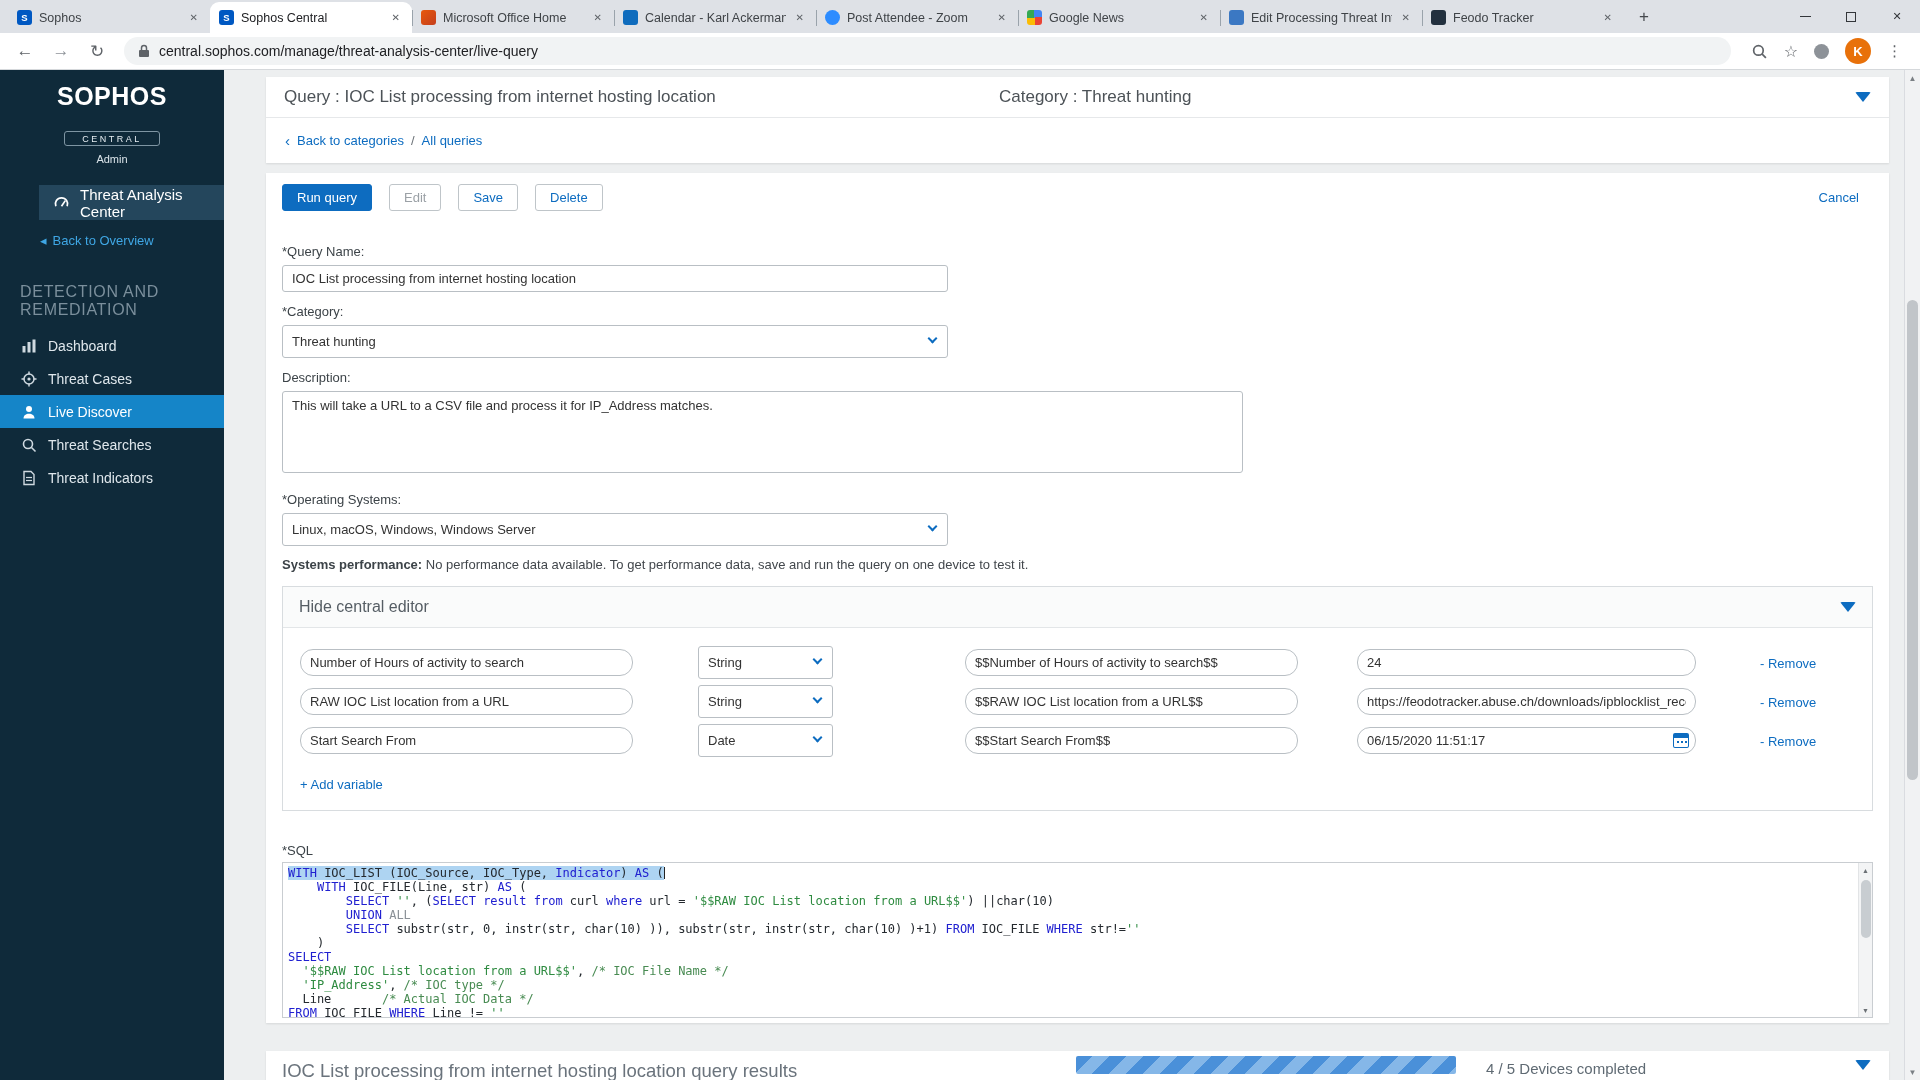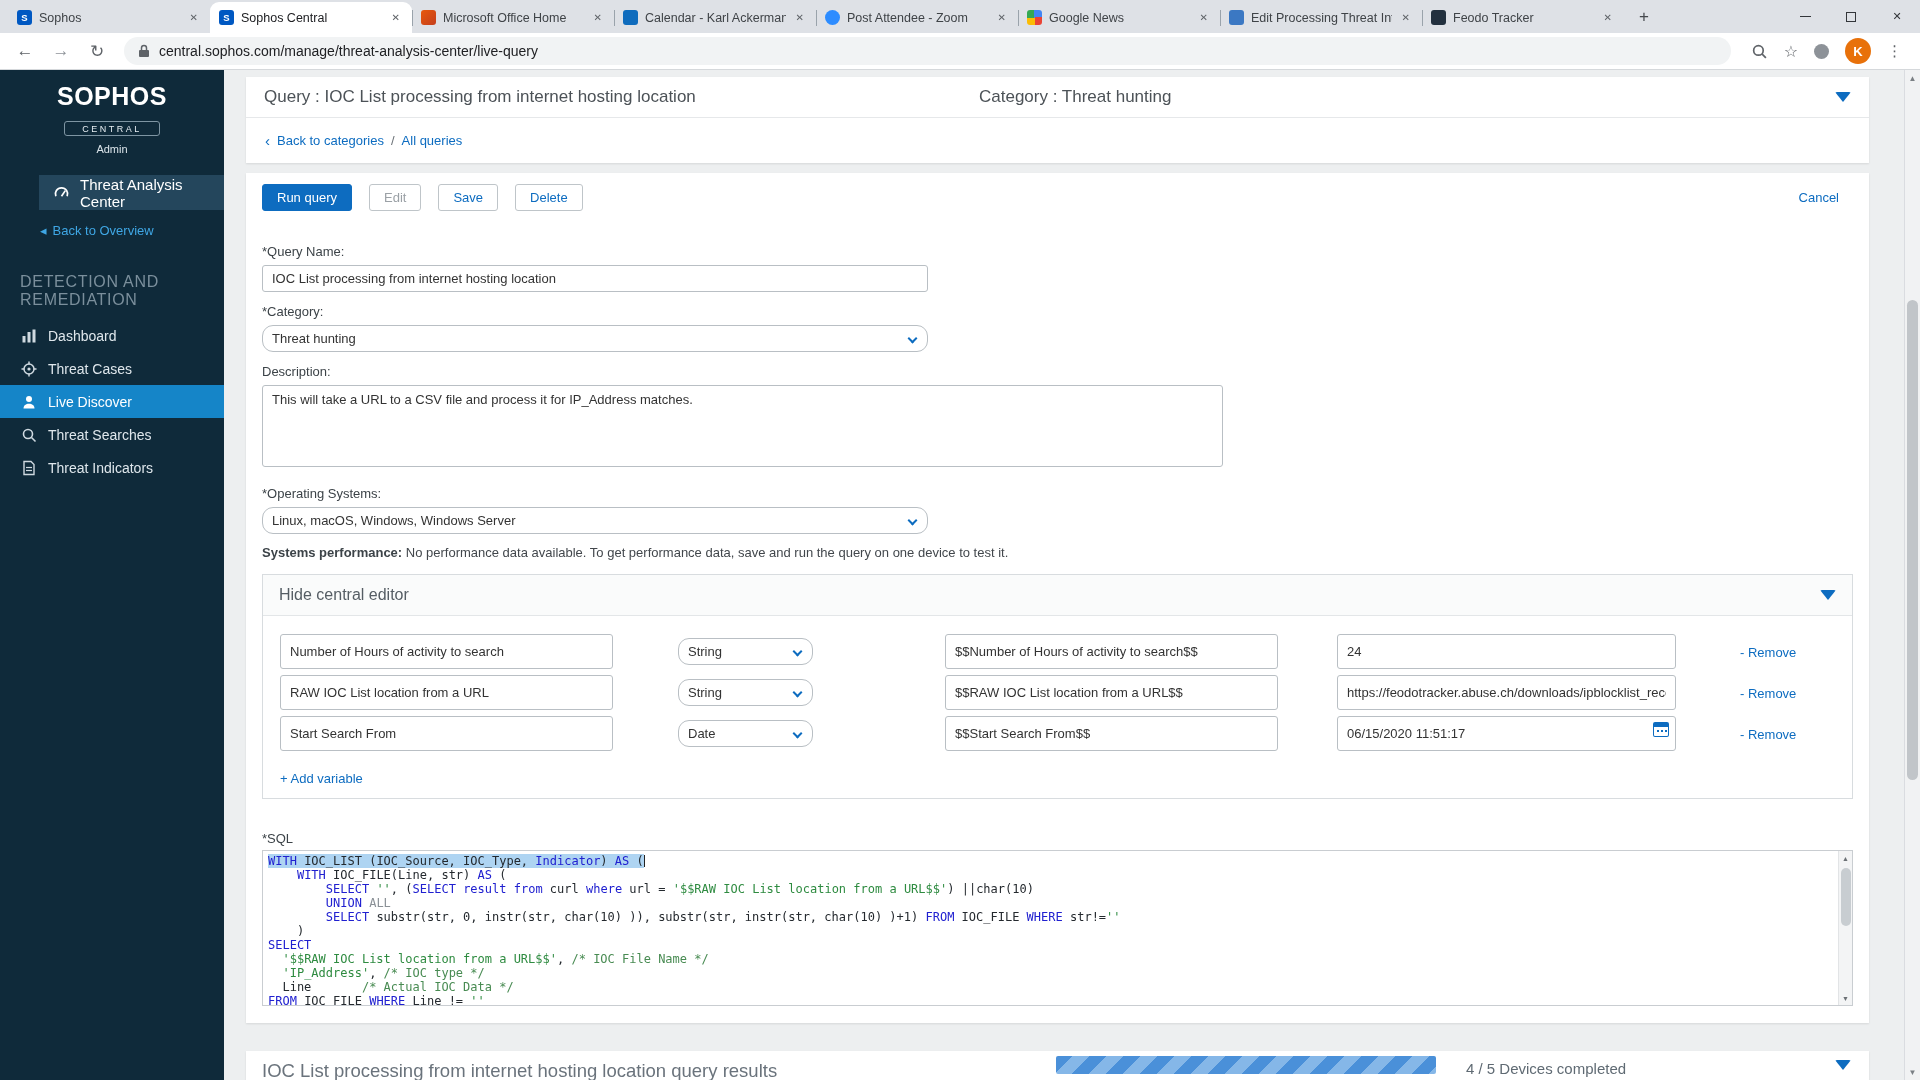--- a/index.html
+++ b/index.html
@@ -42,33 +42,33 @@
   .star { font-size:16px; }
   .grey-dot { width:15px; height:15px; border-radius:50%; background:#8d9298; }
   .avatar { width:26px; height:26px; border-radius:50%; background:#e8710a; color:#fff; font-size:13px; font-weight:bold;
             display:flex; align-items:center; justify-content:center; }
   .kebab { font-size:15px; letter-spacing:0; }
 
   
   .sidebar { position:absolute; left:0; top:70px; width:224px; height:1010px; background:#0f2a3a; color:#e6edf2; }
   .logo-block { text-align:center; padding-top:12px; }
   .logo { font-size:25px; font-weight:bold; letter-spacing:0.5px; color:#fff; }
-  .central-badge { width:96px; margin:10px auto 0; border:1px solid #7e95a3; border-radius:3px;
+  .central-badge { width:96px; margin:20px auto 0; border:1px solid #7e95a3; border-radius:3px;
                    font-size:9px; letter-spacing:2.5px; padding:2px 0 1px; color:#e6edf2; }
   .admin { font-size:11px; margin-top:7px; color:#dbe4ea; }
   .tac-row { margin-top:20px; height:35px; background:#24465c; display:flex; align-items:center; gap:10px; padding:0 14px; font-size:15px; color:#fff;margin-left:39px; }
   .back-overview { height:26px; margin-top:7px; display:flex; align-items:center; gap:6px; padding-left:40px; font-size:13px; color:#3fa7e5; }
   .side-section { margin:30px 0 10px 20px; font-size:16px; letter-spacing:0.7px; color:#7b8f9c; }
   .side-item { height:33px; display:flex; align-items:center; gap:11px; padding-left:20px; font-size:14px; color:#dfe7ec; }
   .side-item.active { background:#1585c8; color:#fff; }
   .side-icon { width:17px; height:17px; display:flex; align-items:center; justify-content:center; }
 
   
   .main { position:absolute; left:224px; top:70px; width:1696px; height:1010px; overflow:hidden; }
-  .card { position:absolute; left:22px; width:1623px; background:#fff; box-shadow:0 1px 2px rgba(0,0,0,.10); }
+  .card { position:absolute; left:42px; width:1623px; background:#fff; box-shadow:0 1px 2px rgba(0,0,0,.10); }
 
   .header-card { top:7px; height:86px; }
   .hdr-row { height:41px; display:flex; align-items:center; padding:0 18px; border-bottom:1px solid #e6e8ea; position:relative; }
   .hdr-title { font-size:17px; color:#4c5257; }
   .hdr-cat { position:absolute; left:733px; font-size:17px; color:#4c5257; }
   .tri-down { width:0; height:0; border-left:8px solid transparent; border-right:8px solid transparent; border-top:10px solid #0d6cc0; border-radius:2px; }
   .hdr-tri { position:absolute; right:18px; }
   .bc-row { height:45px; display:flex; align-items:center; padding:0 19px; gap:7px; font-size:13px; }
   .bc-arrow { color:#0d6cc0; font-size:15px; }
   .bc-link { color:#0d6cc0; text-decoration:none; }
@@ -79,21 +79,21 @@
   .btn { height:27px; padding:0 14px; font-size:13px; border-radius:3px; border:1px solid #bfc5c9; background:#fff; color:#0d6cc0;
          display:flex; align-items:center; }
   .btn.primary { background:#0d6cc0; border-color:#0d6cc0; color:#fff; }
   .btn.disabled { color:#9ba1a6; }
   .cancel-link { margin-left:auto; margin-right:14px; font-size:13px; color:#0d6cc0; }
 
   .field-label { margin:12px 0 6px; font-size:13px; color:#3c4348; }
   .mt-33 { margin-top:33px; } .mt-15 { margin-top:15px; }
   .text-input { width:666px; height:27px; border:1px solid #b9bfc4; border-radius:3px; padding:0 9px; font-size:13px; color:#333;
                 font-family:"Liberation Sans", sans-serif; outline:none; background:#fff; }
-  .select { position:relative; width:666px; height:27px; border:1px solid #b9bfc4; border-radius:11px; background:#fff;
+  .select { position:relative; width:666px; height:33px; border:1px solid #b9bfc4; border-radius:3px; background:#fff;
             display:flex; align-items:center; padding:0 28px 0 9px; font-size:13px; color:#333; }
   .chev-v { position:absolute; right:11px; top:9px; width:7px; height:7px; border-right:2px solid #0d6cc0; border-bottom:2px solid #0d6cc0;
             transform:rotate(45deg); }
   textarea.desc { width:961px; height:82px; border:1px solid #b9bfc4; border-radius:3px; padding:6px 9px; font-size:13px; color:#333;
                   font-family:"Liberation Sans", sans-serif; resize:none; outline:none; }
   .perf-note { margin-top:11px; font-size:13px; color:#42474c; }
   .perf-note b { font-weight:bold; color:#3c4348; }
 
   
   .varbox { margin-top:14px; border:1px solid #d8dcdf; height:225px; }
@@ -102,21 +102,21 @@
   .varbox-tri { margin-left:auto; }
   .varbox-body { padding:18px 0 0 17px; }
   .var-grid { display:flex; align-items:center; }
   .c-name { width:333px; margin-right:65px; }
   .c-type { width:135px; margin-right:132px; }
   .c-sql  { width:333px; margin-right:59px; }
   .c-val  { width:339px; margin-right:64px; position:relative; }
   .c-rm   { flex:0 0 auto; }
   .col-hdrs { font-size:13px; color:#3c4348; margin-bottom:10px; }
   .var-row { margin-bottom:6px; }
-  .var-row input { width:100%; height:35px; border:1px solid #b9bfc4; border-radius:3px; padding:0 9px; font-size:13px; color:#333;
+  .var-row input { width:100%; height:27px; border:1px solid #b9bfc4; border-radius:13px; padding:0 9px; font-size:13px; color:#333;
                    font-family:"Liberation Sans", sans-serif; outline:none; }
   .var-row .select { width:135px; }
   .remove-link { font-size:13px; color:#0d6cc0; }
   .add-var { display:inline-block; margin-top:14px; font-size:13px; color:#0d6cc0; }
   .cal-icon { position:absolute; right:7px; top:6px; width:16px; height:15px; border:1px solid #0d6cc0; border-top:5px solid #0d6cc0;
               border-radius:2px; background:
               linear-gradient(#0d6cc0,#0d6cc0) 3px 3px/2px 2px no-repeat,
               linear-gradient(#0d6cc0,#0d6cc0) 7px 3px/2px 2px no-repeat,
               linear-gradient(#0d6cc0,#0d6cc0) 11px 3px/2px 2px no-repeat,#fff; }
   .c-val input.has-cal { padding-right:28px; }

